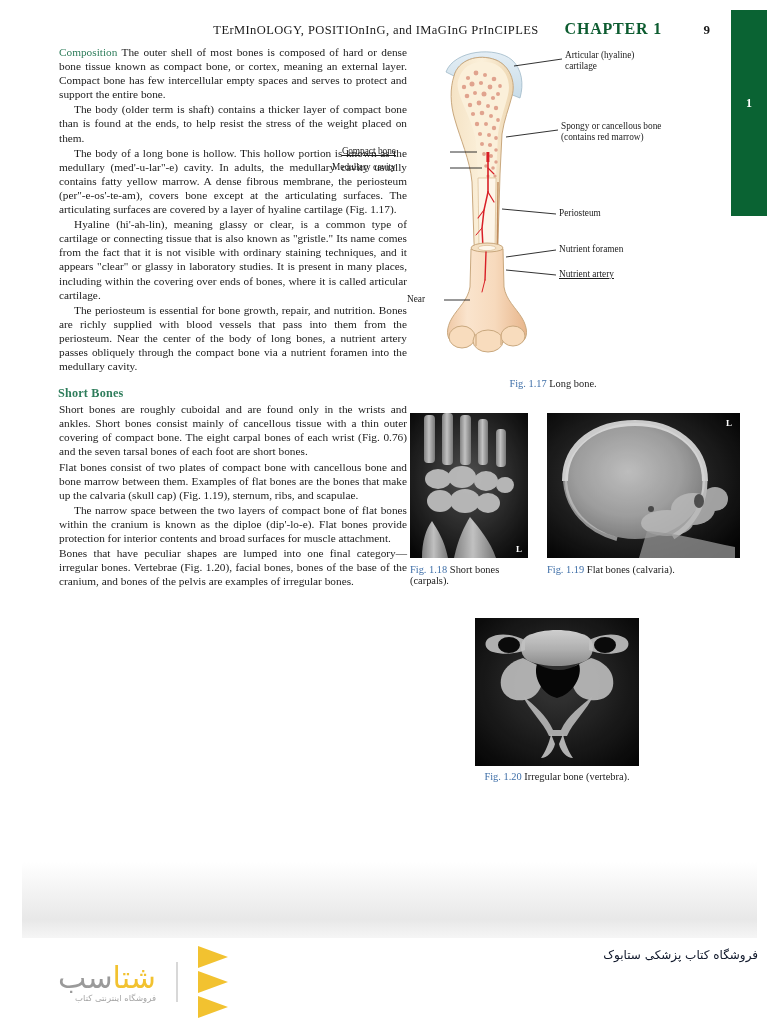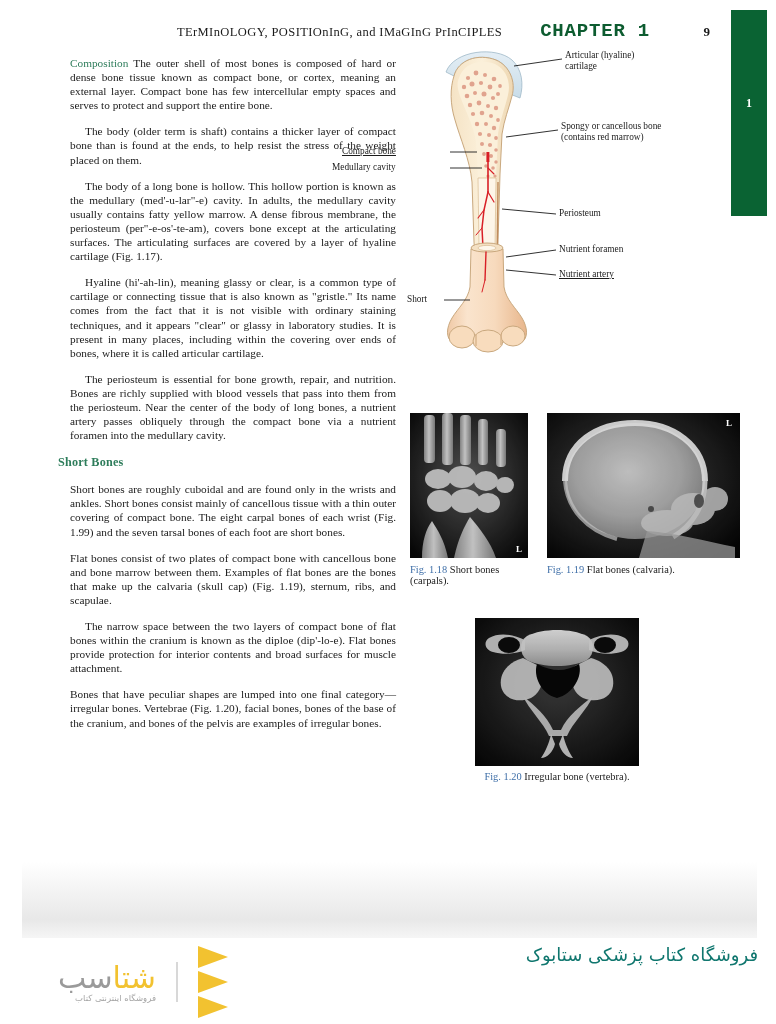--- a/index.html
+++ b/index.html
@@ -44,33 +44,33 @@
   }
 
   
   .running-head {
     position: absolute;
     left: 0; top: 20px;
     width: 710px;
     display: flex;
     align-items: baseline;
     justify-content: flex-end;
-    gap: 12px;
+    gap: 0;
   }
   .rh-title {
     font-family: "Liberation Serif", serif;
     font-size: 12.5px;
     letter-spacing: 0.4px;
     color: #1a1a1a;
     white-space: nowrap;
   }
   .rh-chapter {
-    font-family: Liberation Mono, monospace;
+    font-family: Liberation Serif, serif;
     font-weight: bold;
-    font-size: 19px;
+    font-size: 16px;
     color: #0d5c30;
     letter-spacing: 0.8px;
     margin-left: 26px;
     white-space: nowrap;
   }
   .rh-pageno {
     font-family: "Liberation Serif", serif;
     font-weight: bold;
     font-size: 13px;
     color: #1a1a1a;
@@ -85,21 +85,21 @@
     left: 58px;
     top: 44px;
     width: 350px;
   }
   .col-left p {
     font-family: "Liberation Serif", serif;
     font-size: 11.3px;
     line-height: 14.1px;
     text-align: justify;
     color: #1b1b1b;
-    margin: 12px;
+    margin: 1px;
   }
   .col-left p.indent { text-indent: 15px; }
   .run-in {
     color: #2e7d5b;
     font-weight: normal;
   }
   .sec-head {
     font-family: "Liberation Serif", serif;
     font-size: 12.2px;
     color: #2e7d5b;
@@ -182,22 +182,22 @@
     background: #ffffff;
   }
   .footer-right {
     position: absolute;
     right: 18px;
     top: 6px;
     text-align: right;
   }
   .footer-fa {
     font-family: "DejaVu Sans", sans-serif;
-    font-size: 18px;
-    color: #0f766e;
+    font-size: 12px;
+    color: #0f172a;
     direction: rtl;
     line-height: 22px;
   }
   .footer-url {
     font-family: "DejaVu Sans", sans-serif;
     font-size: 21px;
     letter-spacing: 3.5px;
     color: #1c1c1c;
     font-weight: normal;
     margin-top: 4px;
@@ -263,21 +263,21 @@
     <p class="indent">The body (older term is shaft) contains a thicker layer of compact bone than is found at the ends, to help resist the stress of the weight placed on them.</p>
 
 
     <p class="indent">The body of a long bone is hollow. This hollow portion is known as the medullary (med'-u-lar"-e) cavity. In adults, the medullary cavity usually contains fatty yellow marrow. A dense fibrous membrane, the periosteum (per"-e-os'-te-am), covers bone except at the articulating surfaces. The articulating surfaces are covered by a layer of hyaline cartilage (Fig. 1.17).</p>
 
     <p class="indent">Hyaline (hi'-ah-lin), meaning glassy or clear, is a common type of cartilage or connecting tissue that is also known as "gristle." Its name comes from the fact that it is not visible with ordinary staining techniques, and it appears "clear" or glassy in laboratory studies. It is present in many places, including within the covering over ends of bones, where it is called articular cartilage.</p>
 
     <p class="indent">The periosteum is essential for bone growth, repair, and nutrition. Bones are richly supplied with blood vessels that pass into them from the periosteum. Near the center of the body of long bones, a nutrient artery passes obliquely through the compact bone via a nutrient foramen into the medullary cavity.</p>
 
     <h3 class="sec-head">Short Bones</h3>
-    <p>Short bones are roughly cuboidal and are found only in the wrists and ankles. Short bones consist mainly of cancellous tissue with a thin outer covering of compact bone. The eight carpal bones of each wrist (Fig. 1.99) and the seven tarsal bones of each foot are short bones.</p>
+    <p>Short bones are roughly cuboidal and are found only in the wrists and ankles. Short bones consist mainly of cancellous tissue with a thin outer covering of compact bone. The eight carpal bones of each wrist (Fig. 0.76) and the seven tarsal bones of each foot are short bones.</p>
 
     <p>Flat bones consist of two plates of compact bone with cancellous bone and bone marrow between them. Examples of flat bones are the bones that make up the calvaria (skull cap) (Fig. 1.19), sternum, ribs, and scapulae.</p>
     <p class="indent">The narrow space between the two layers of compact bone of flat bones within the cranium is known as the diploe (dip'-lo-e). Flat bones provide protection for interior contents and broad surfaces for muscle attachment.</p>
 
     <p>Bones that have peculiar shapes are lumped into one final category—irregular bones. Vertebrae (Fig. 1.20), facial bones, bones of the base of the cranium, and bones of the pelvis are examples of irregular bones.</p>
   </div>
 
   <div class="col-right">
     <div class="fig-longbone">
 
@@ -416,23 +416,27 @@
       <div class="bone-label" style="left:-68px; top:104px;text-decoration:underline;">Compact bone</div>
 
       <div class="bone-label" style="left:-78px; top:120px;">Medullary cavity</div>
 
       <div class="bone-label" style="left:149px; top:166px;">Periosteum</div>
 
       <div class="bone-label" style="left:149px; top:202px;">Nutrient foramen</div>
 
       <div class="bone-label" style="left:149px; top:227px;text-decoration:underline;">Nutrient artery</div>
 
-      <div class="bone-label" style="left:-3px; top:252px;">Short</div>
-    </div>
-
+      <div class="bone-label" style="left:-3px; top:252px;">Near</div>
+    </div>
+
+    <div class="fig-caption" style="margin-top:6px; margin-left:-14px;">
+      <span class="fignum">Fig. 1.17</span>
+      <span>Long bone.</span>
+    </div>
   </div>
 
   <div class="radio-row">
 
     <div style="position:absolute; left:0; top:0;">
       <div class="xray" style="width:118px; height:145px;">
         <svg width="118" height="145" viewBox="0 0 118 145">
           <defs>
             <radialGradient id="wgBg" cx="50%" cy="45%" r="70%">
               <stop offset="0%" stop-color="#5a5a5a"></stop>

